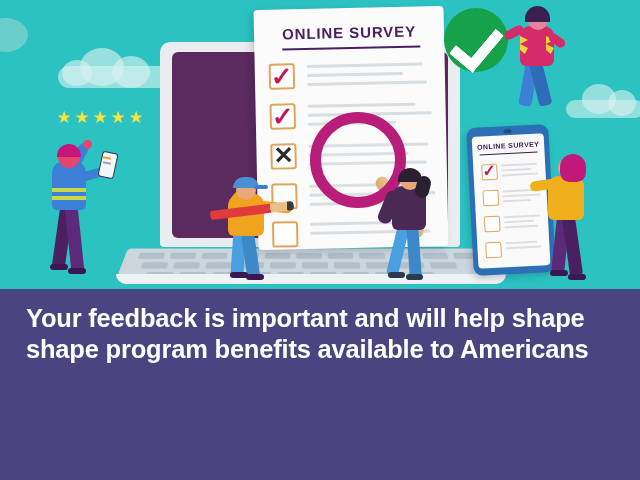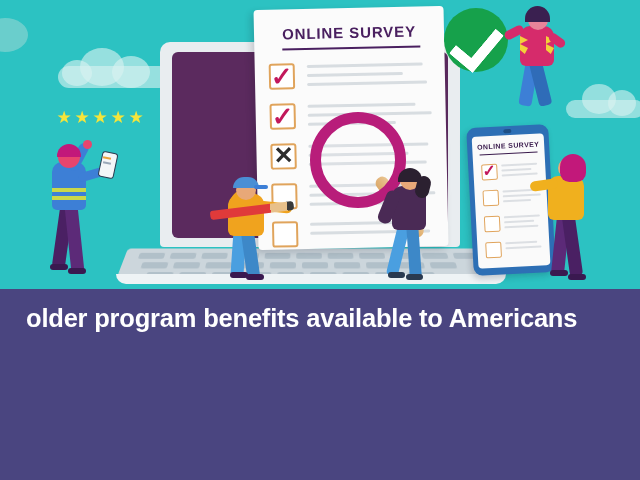--- a/index.html
+++ b/index.html
@@ -314,17 +314,18 @@
     <div class="sh" style="left:6px;top:118px;width:18px;height:6px;background:#3a1950;border-radius:4px;"></div>
     <div class="sh" style="left:24px;top:122px;width:18px;height:6px;background:#3a1950;border-radius:4px;"></div>
     <div class="sh" style="left:4px;top:24px;width:36px;height:44px;background:#f0b01e;border-radius:10px 10px 6px 6px;"></div>
     <div class="sh" style="left:-14px;top:28px;width:28px;height:10px;background:#f0b01e;border-radius:5px;transform:rotate(-8deg);"></div>
     <div class="sh" style="left:14px;top:6px;width:20px;height:20px;background:#e8a878;border-radius:50%;"></div>
     <div class="sh" style="left:16px;top:2px;width:26px;height:28px;background:#c2187a;border-radius:14px 14px 10px 10px;"></div>
   </div>
 
   <div class="caption">
     <div class="caption-text">
-      <span class="ln">older program benefits available to Americans</span>
+      <span class="ln">Your feedback is important and will help shape</span>
+      <span class="ln">shape program benefits available to Americans</span>
     </div>
   </div>
 
 </div>
 
 </body></html>

